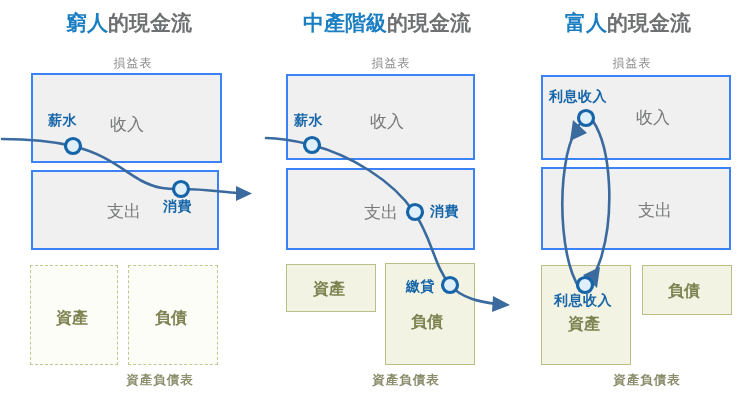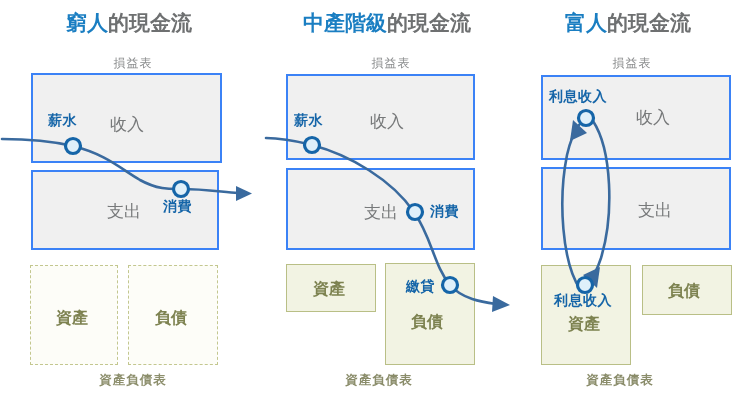--- a/index.html
+++ b/index.html
@@ -22,21 +22,21 @@
     font-size: 21px; font-weight: bold;
     color: #6e7071; white-space: nowrap; letter-spacing: 0px;
   }
   .title .hl { color: #1a7ec2; }
 
   .stmt-label {
     position: absolute; width: 100%; left: 0; text-align: center;
     font-size: 12px; color: #8b8d8e; letter-spacing: 1px; padding-left: 8px;
   }
   #lbl-is-1, #lbl-is-2, #lbl-is-3 { top: 55px; }
-  #lbl-bs-1, #lbl-bs-2, #lbl-bs-3 { top: 372px; font-size: 12.5px; color:#8a8c6a; font-weight:bold; }
+  #lbl-bs-1, #lbl-bs-2, #lbl-bs-3 { top: 372px; font-size: 12.5px; color:#8a8c6a; font-weight:bold;margin-left:27px; }
   #lbl-bs-1 { color:#8d8f6d; }
 
   .gbox {
     position: absolute;
     background: #f0f0f0;
     border: 2px solid #3b82f6;
   }
   .gbox .inner-label {
     position: absolute;
     font-size: 17px; color: #77797a; white-space: nowrap;

